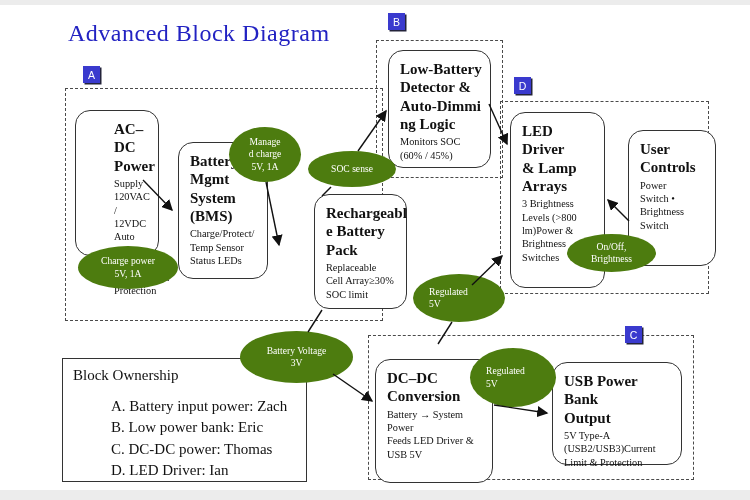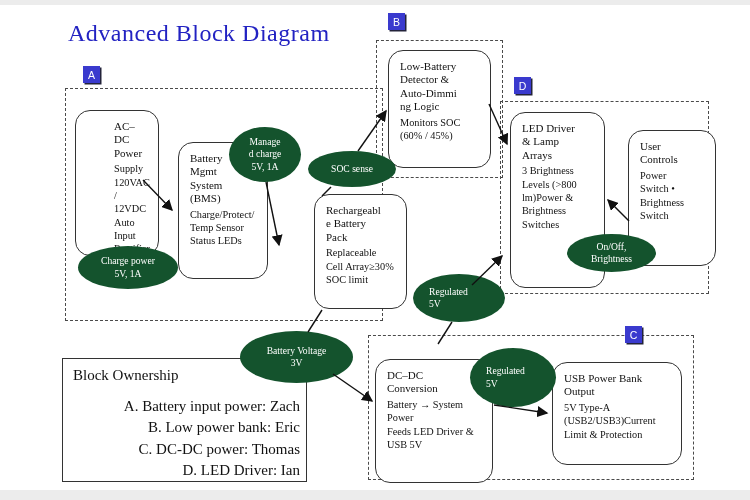--- a/index.html
+++ b/index.html
@@ -8,30 +8,30 @@
   .stage{position:relative;width:750px;height:500px;background:#ffffff;}
   .gray-strip{position:absolute;left:0;width:750px;background:#ececec;}
   .page-title{position:absolute;left:68px;top:20px;font-size:24px;font-weight:normal;
               color:#2222c2;letter-spacing:.5px;z-index:2;}
   .tag{position:absolute;width:17px;height:17px;background:#3a3ace;color:#fff;
        font-size:10.5px;display:flex;align-items:center;justify-content:center;
        box-shadow:1.5px 1.5px 0 #23233a;z-index:3;font-family:"Liberation Sans",sans-serif;}
   .dashedbox{position:absolute;border:1.4px dashed #4a4a4a;z-index:1;background:transparent;}
   .node{position:absolute;background:#fff;border:1.4px solid #333;border-radius:15px;
         z-index:3;box-sizing:border-box;padding:9px 8px 6px 11px;}
-  .node .t{font-weight:normal;font-size:11px;line-height:1.22;color:#111;white-space:pre-line;}
+  .node .t{font-weight:bold;font-size:15px;line-height:1.22;color:#111;white-space:pre-line;}
   .node .b{font-size:10.3px;line-height:1.3;color:#111;white-space:pre-line;margin-top:2px;}
-  .ell{position:absolute;background:#14532d;border-radius:50%;color:#fff;z-index:4;
+  .ell{position:absolute;background:#4d7c0f;border-radius:50%;color:#fff;z-index:4;
        display:flex;align-items:center;justify-content:center;text-align:center;
        font-size:9.6px;line-height:1.3;white-space:pre-line;box-sizing:border-box;}
   .ell-left{justify-content:flex-start;text-align:left;padding-left:16px;}
   .ownbox{position:absolute;left:62px;top:358px;width:245px;height:124px;background:#fff;
           border:1.5px solid #333;z-index:3;box-sizing:border-box;padding:8px 6px 14px 10px;}
   .ownbox .h{font-size:15px;color:#111;}
-  .ownbox .items{margin-top:12px;padding-left:38px;font-size:15px;line-height:1.42;color:#111;text-align:right;}
+  .ownbox .items{margin-top:12px;padding-left:38px;font-size:15px;line-height:1.42;color:#111;}
   svg.wires{position:absolute;left:0;top:0;z-index:5;pointer-events:none;}
 </style>
 </head>
 <body>
 
 <div class="stage">
 
   <div class="gray-strip" style="top:0;height:5px;"></div>
   <div class="gray-strip" style="top:490px;height:10px;"></div>
 

